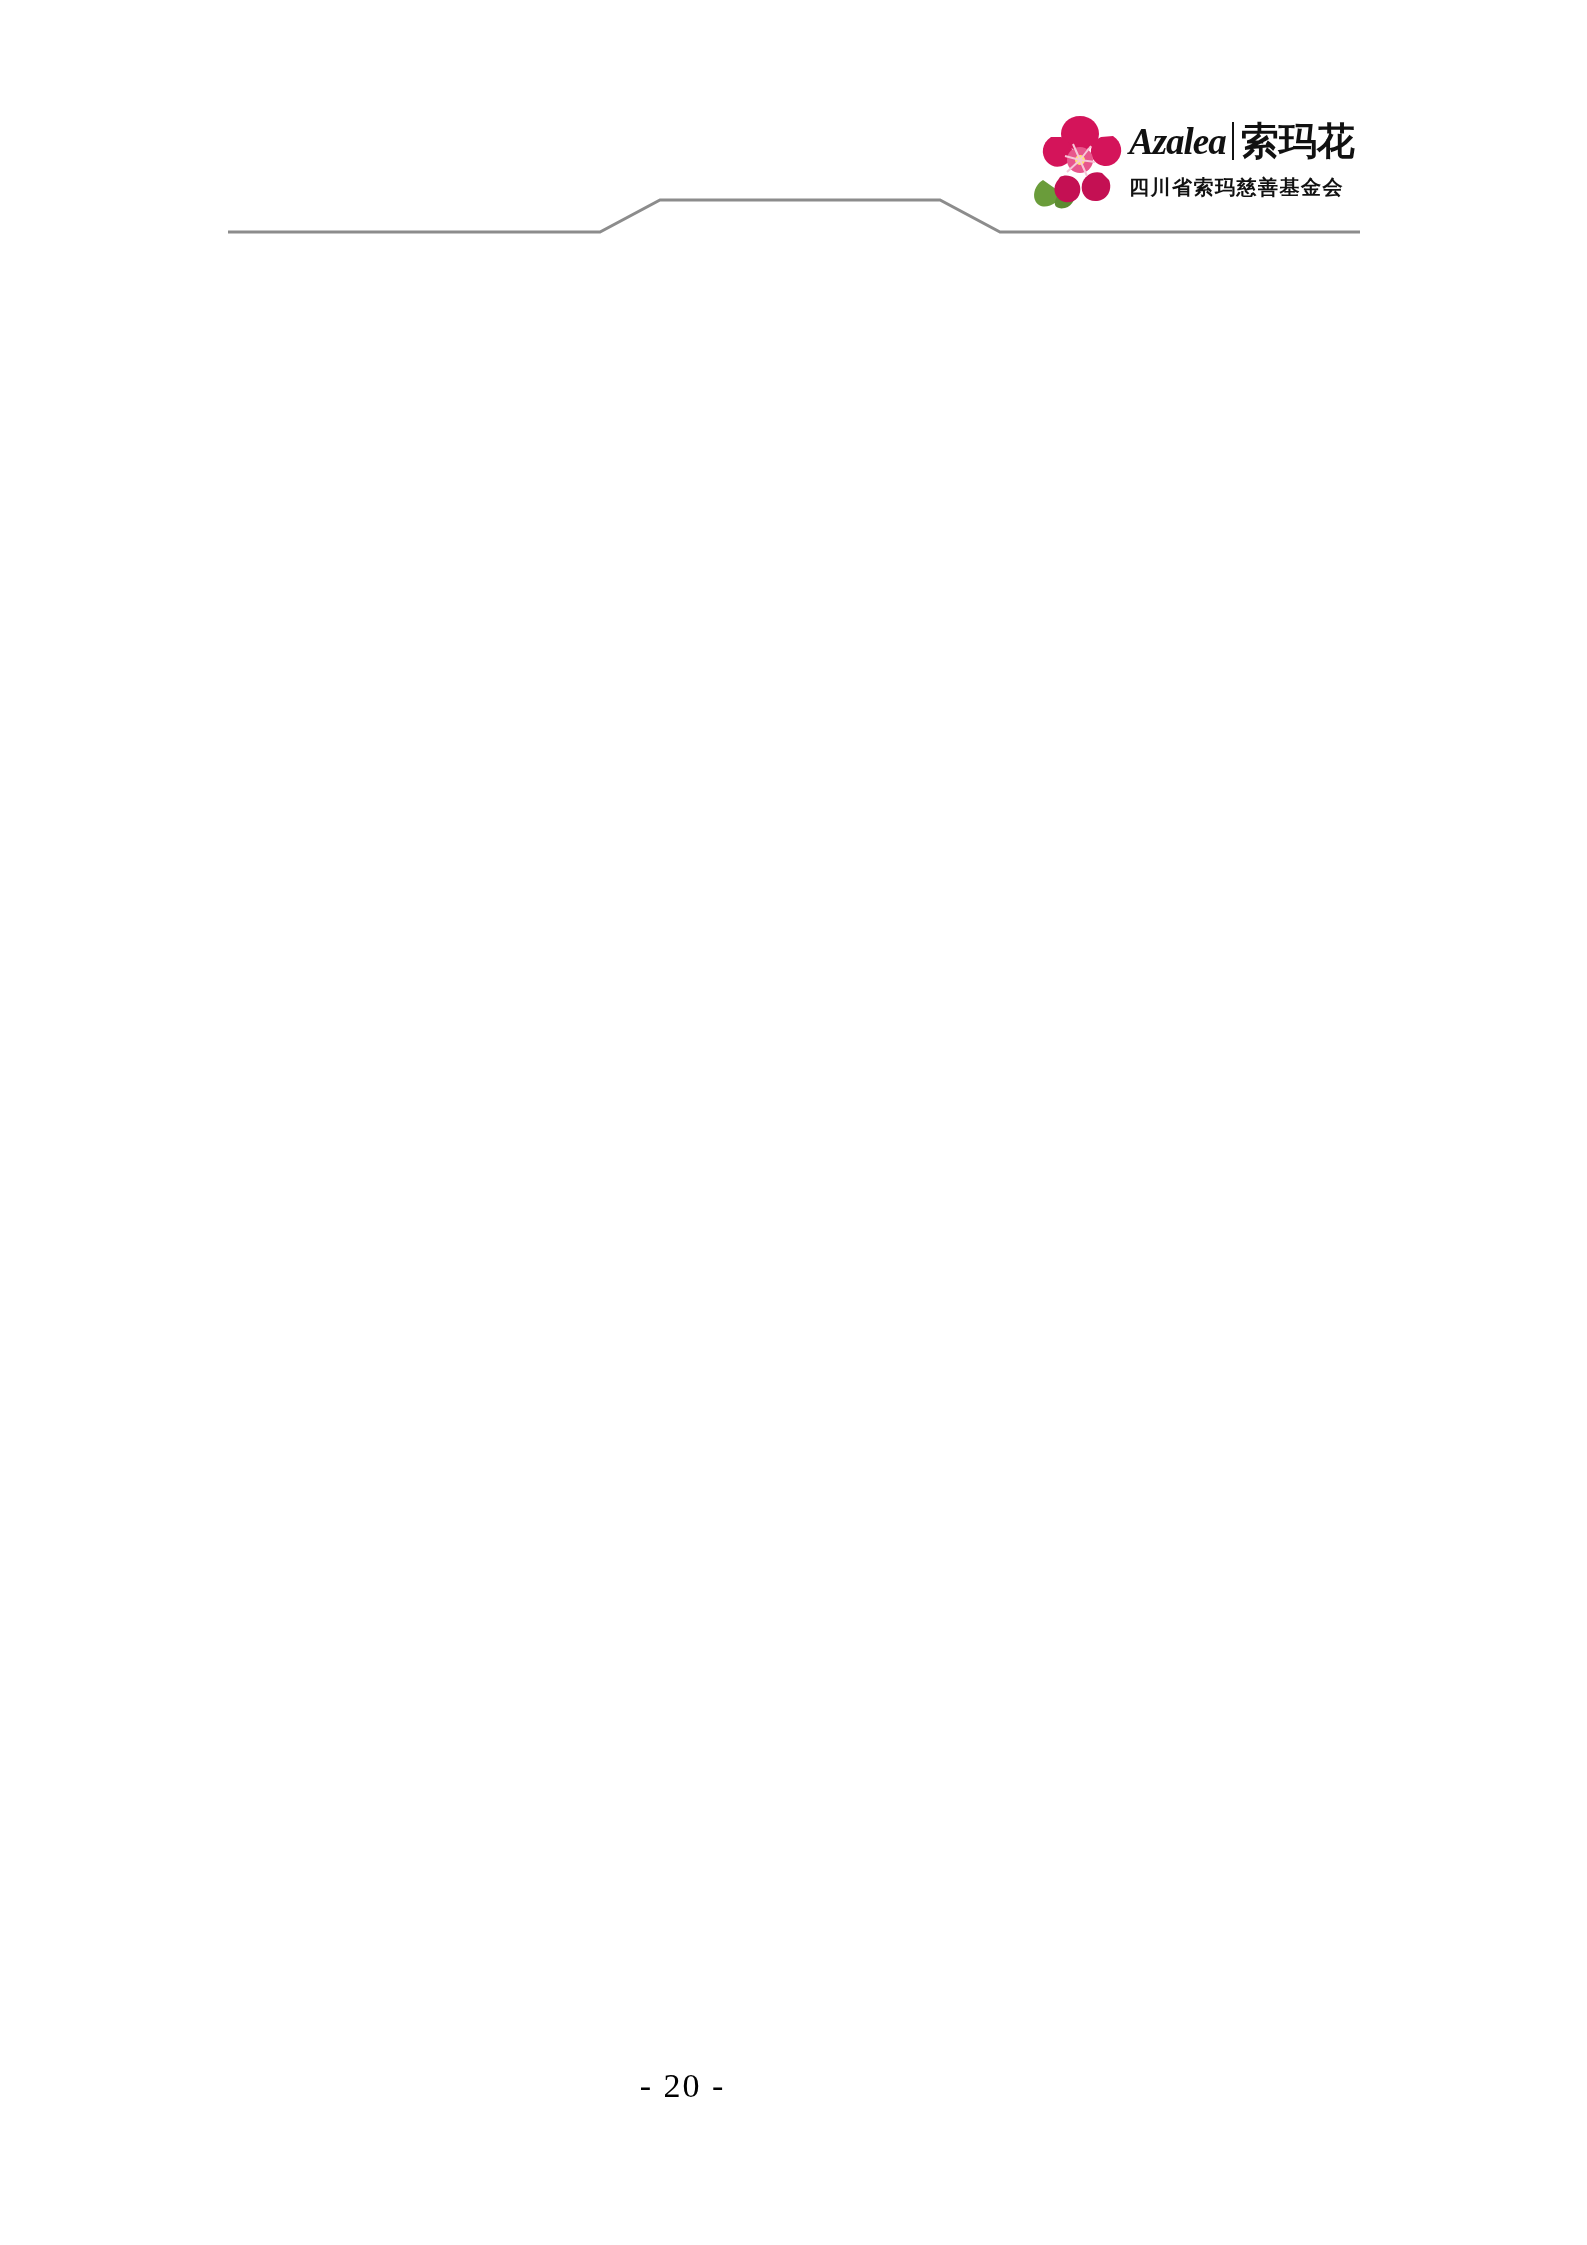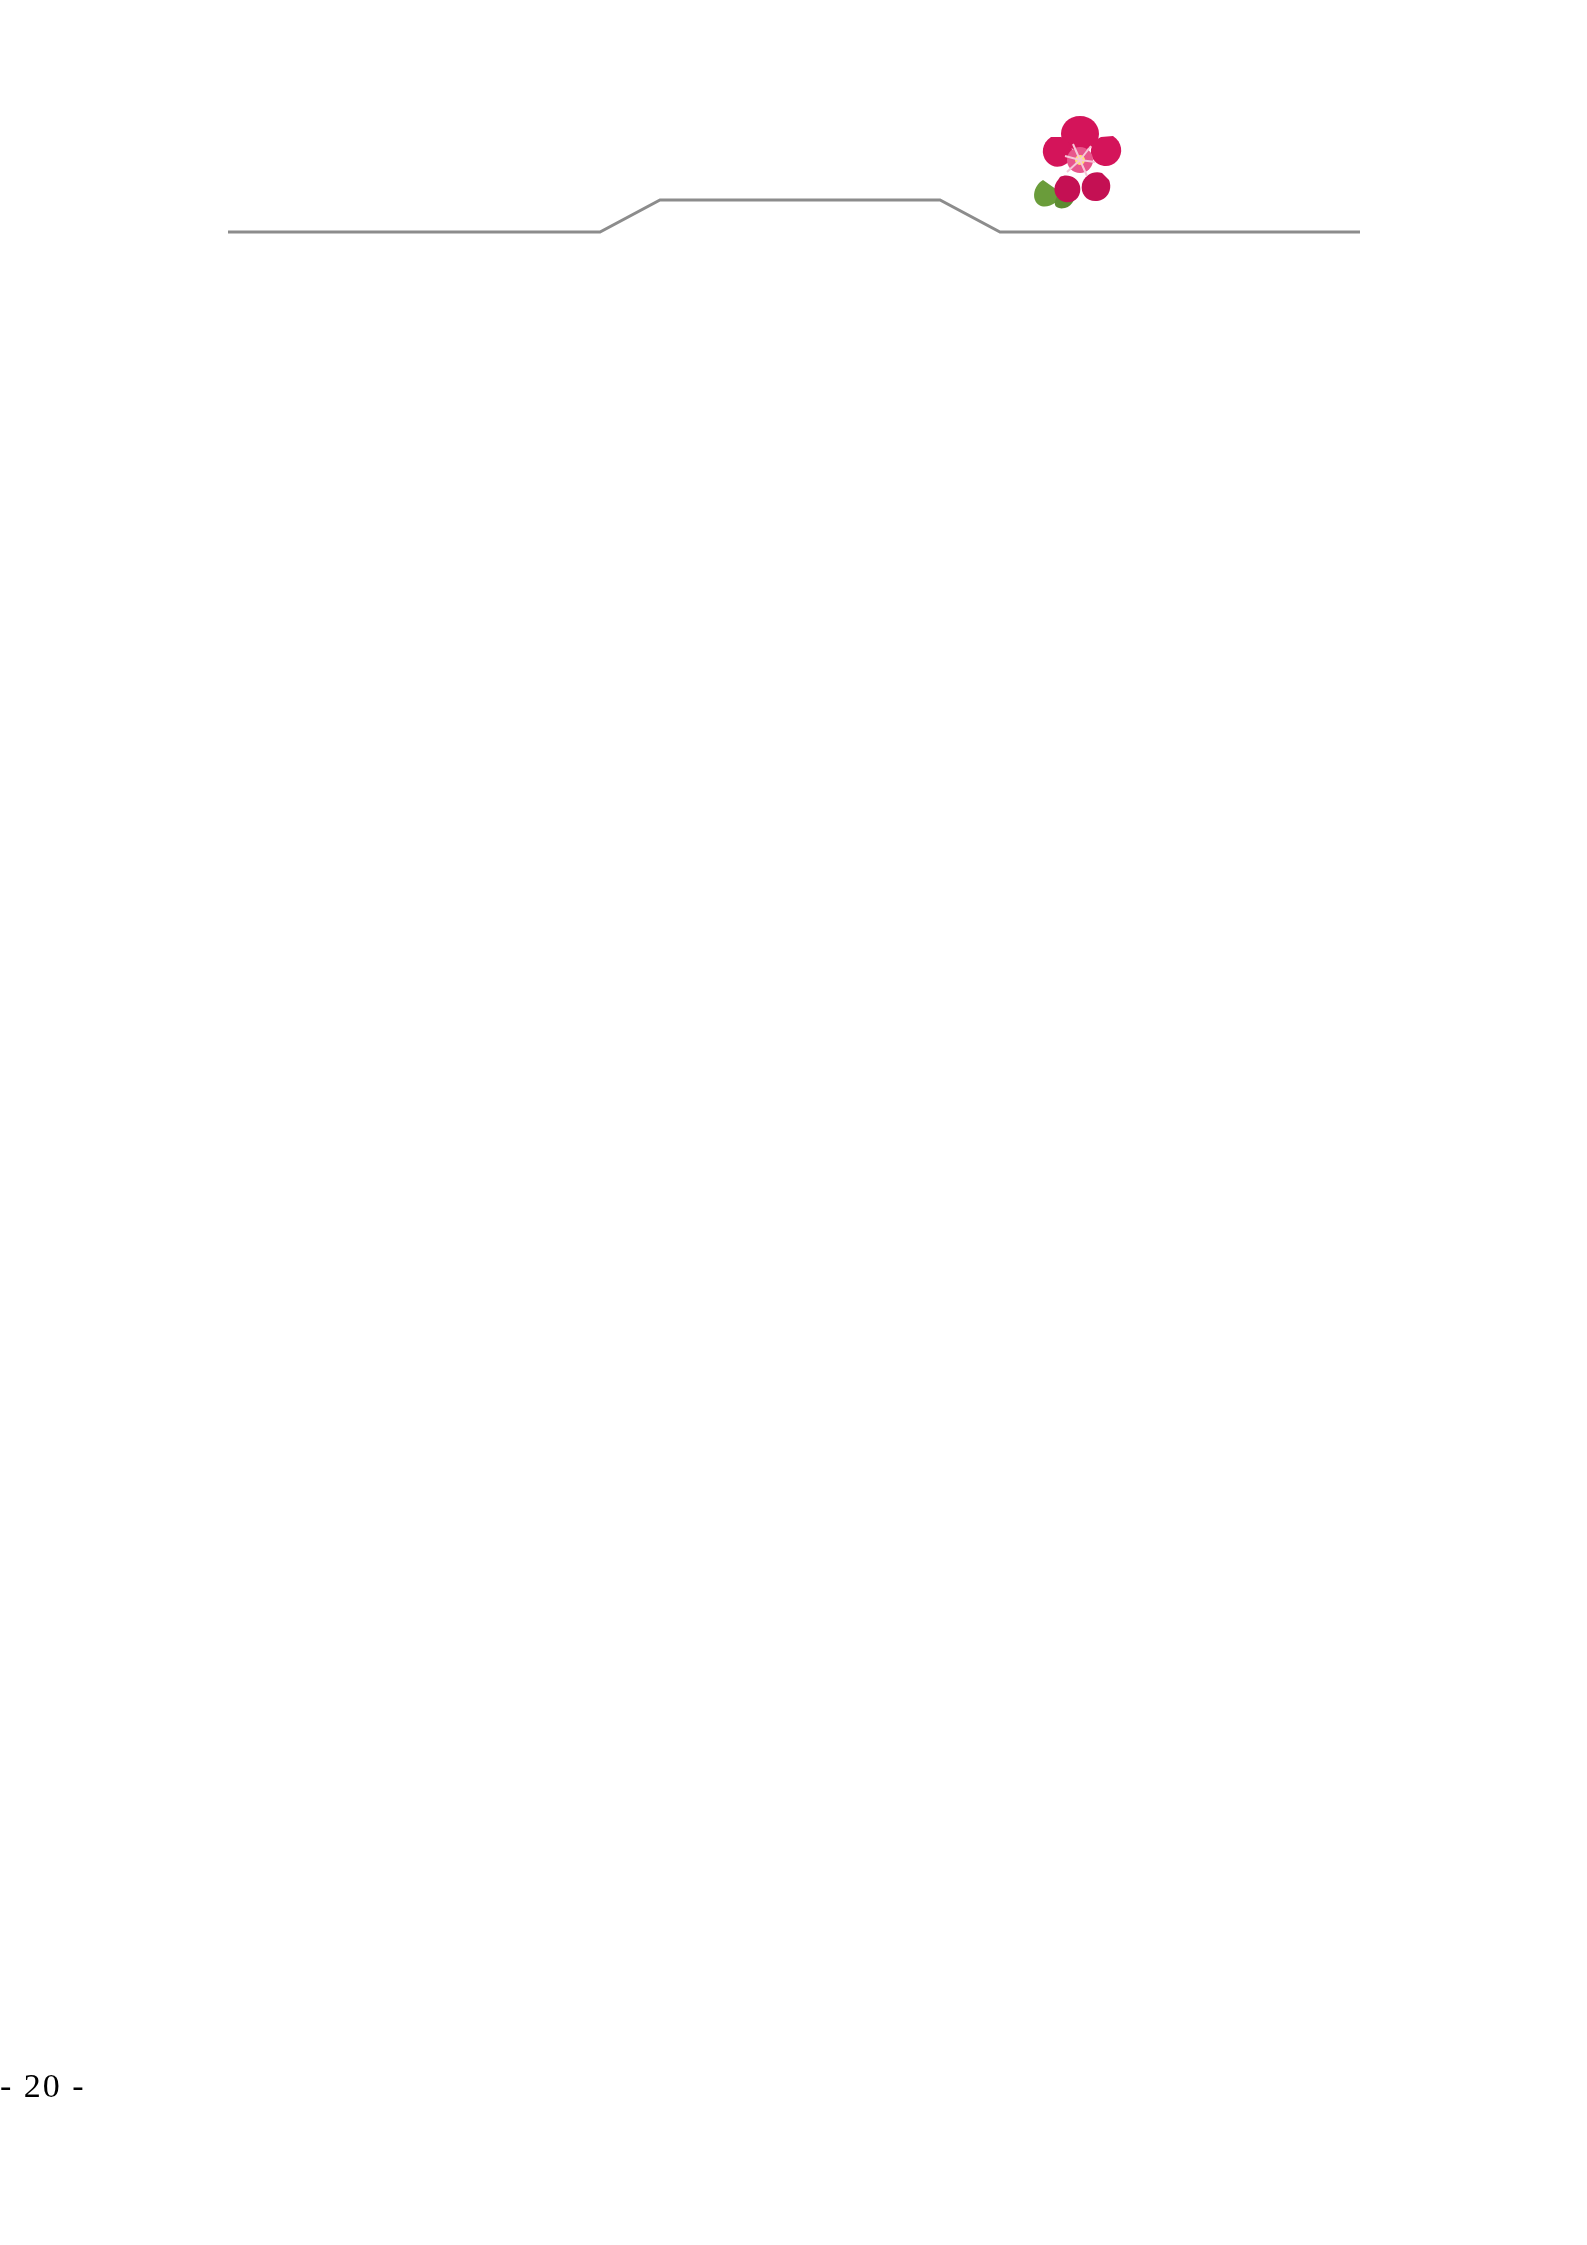--- a/index.html
+++ b/index.html
@@ -128,21 +128,21 @@
     text-indent: 0;
     font-family: "DejaVu Sans", "Liberation Sans", sans-serif;
   }
 
   
   .footer {
     position: absolute;
     left: 0;
     right: 0;
     bottom: 140px;
-    text-align: left;
+    text-align: center;
     padding-right: 222px;
   }
   .page-number {
     font-family: "Liberation Serif", serif;
     font-size: 34px;
     letter-spacing: 2px;
     color: #000000;
   }
 </style>
 </head>
@@ -162,20 +162,28 @@
             <path d="M84 26 C93 32, 95 43, 88 51 C81 59, 69 57, 64 49 C59 41, 63 31, 72 27 Z" fill="#d4145a"></path>
             <path d="M80 70 C84 80, 78 90, 68 91 C58 92, 51 84, 53 74 C55 65, 65 60, 73 63 Z" fill="#c41053"></path>
             <path d="M29 70 C22 78, 26 90, 36 92 C46 94, 53 86, 51 76 C49 67, 38 63, 31 67 Z" fill="#c41053"></path>
             <path d="M22 27 C13 33, 11 44, 18 52 C25 60, 37 57, 42 49 C46 41, 41 30, 32 27 Z" fill="#d4145a"></path>
             <circle cx="51" cy="50" r="13" fill="#e8568c"></circle>
             <circle cx="51" cy="50" r="5" fill="#ffe36b"></circle>
             <path d="M51 50 L44 34 M51 50 L62 36 M51 50 L66 52 M51 50 L58 66 M51 50 L38 62 M51 50 L36 46" stroke="#f6c6d8" stroke-width="2" fill="none"></path>
           </g>
         </svg>
       </div>
+      <div class="logo-text-wrap">
+        <div class="logo-line1">
+          <span class="logo-azalea">Azalea</span>
+          <span class="logo-sep"></span>
+          <span class="logo-cn">索玛花</span>
+        </div>
+        <div class="logo-line2">四川省索玛慈善基金会</div>
+      </div>
     </div>
 
     <div class="header-rule">
       <svg viewBox="0 0 1587 60" width="1587" height="60" preserveAspectRatio="none" aria-hidden="true">
         <polyline points="228,52 600,52 660,20 940,20 1000,52 1360,52" fill="none" stroke="#8c8c8c" stroke-width="3"></polyline>
       </svg>
     </div>
   </div>
 
 

